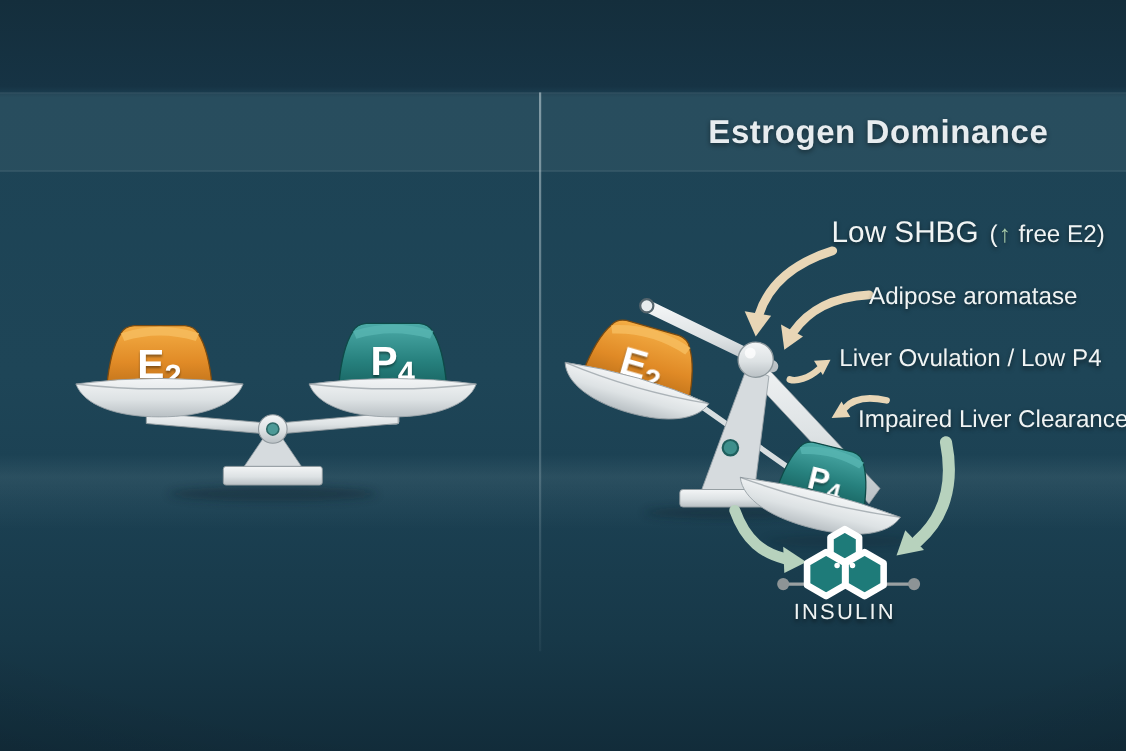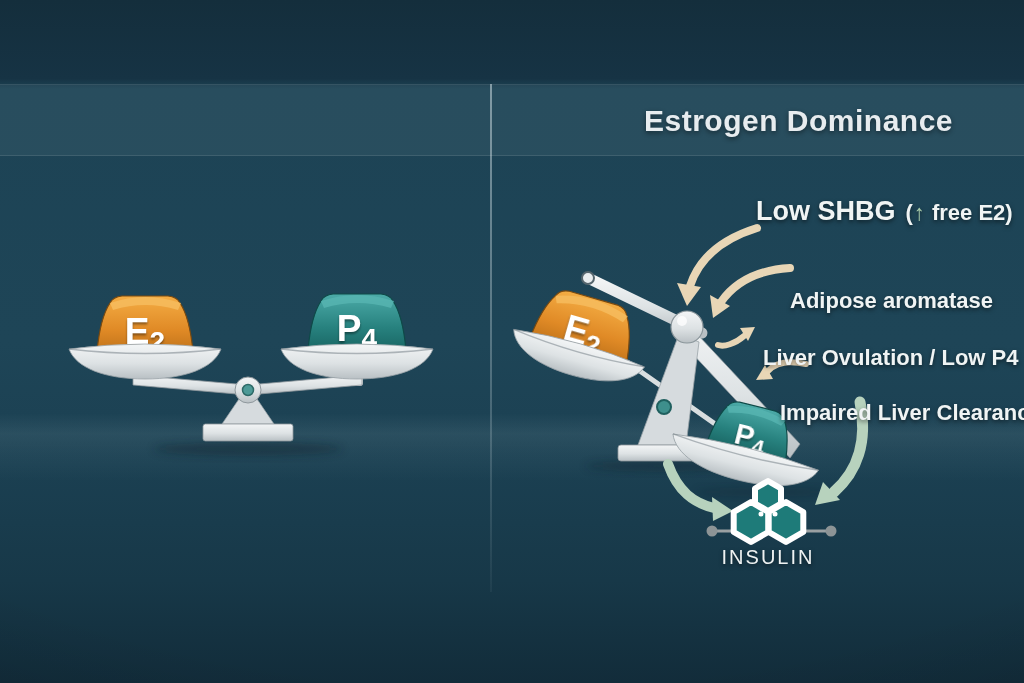--- a/index.html
+++ b/index.html
@@ -22,27 +22,27 @@
     background:linear-gradient(180deg, rgba(205,220,225,0.55) 0%, rgba(205,220,225,0.30) 55%, rgba(205,220,225,0.05) 100%);
   }
   .panel-title{
     position:absolute;top:102px;height:38px;line-height:38px;
     text-align:center;font-size:30px;font-weight:700;color:#e7ecef;
     letter-spacing:0.5px;text-shadow:0 2px 5px rgba(0,0,0,0.45);
   }
   .panel-title.left{left:0;width:490px;}
   .panel-title.right{left:479px;width:639px;}
   .anno{
-    position:absolute;color:#f0f4f4;font-weight:700;
+    position:absolute;color:#f0f4f4;font-weight:400;
     text-shadow:0 2px 4px rgba(0,0,0,0.5);white-space:nowrap;
   }
   .anno .big{font-size:27px;}
   .anno .paren{font-size:22px;margin-left:10px;}
   .anno .up{color:#a9cbaa;padding:0 1px;}
-  .anno.sub{font-size:22px;margin-top:32px;}
+  .anno.sub{font-size:22px;}
   .insulin-label{
     position:absolute;left:688px;top:546px;width:160px;text-align:center;
     color:#eef2f2;font-size:20px;font-weight:400;letter-spacing:2px;
     text-shadow:0 2px 4px rgba(0,0,0,0.5);
   }
   svg.scene{position:absolute;left:0;top:0;}
   svg text{font-family:"Liberation Sans", sans-serif;font-weight:700;fill:#ffffff;}
   .wlabel{filter:drop-shadow(0 2px 1px rgba(0,0,0,0.40));}
 </style>
 </head>

